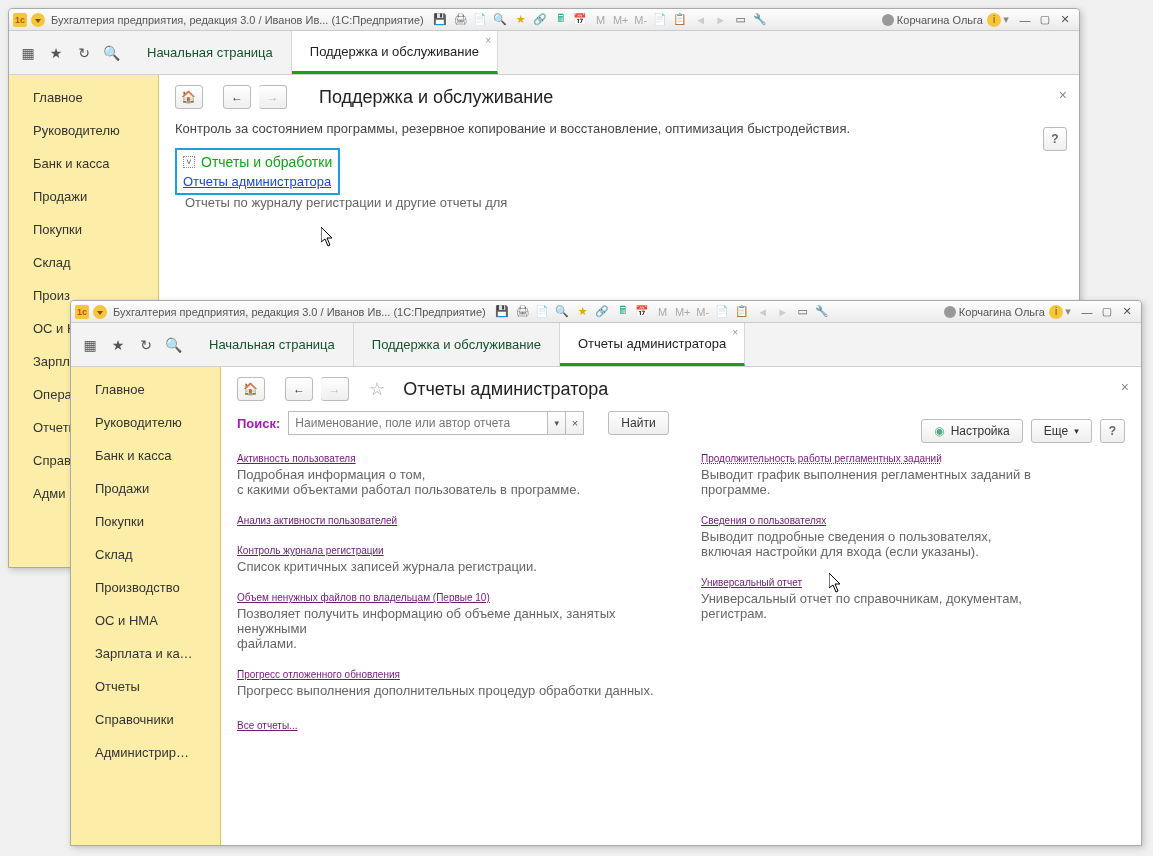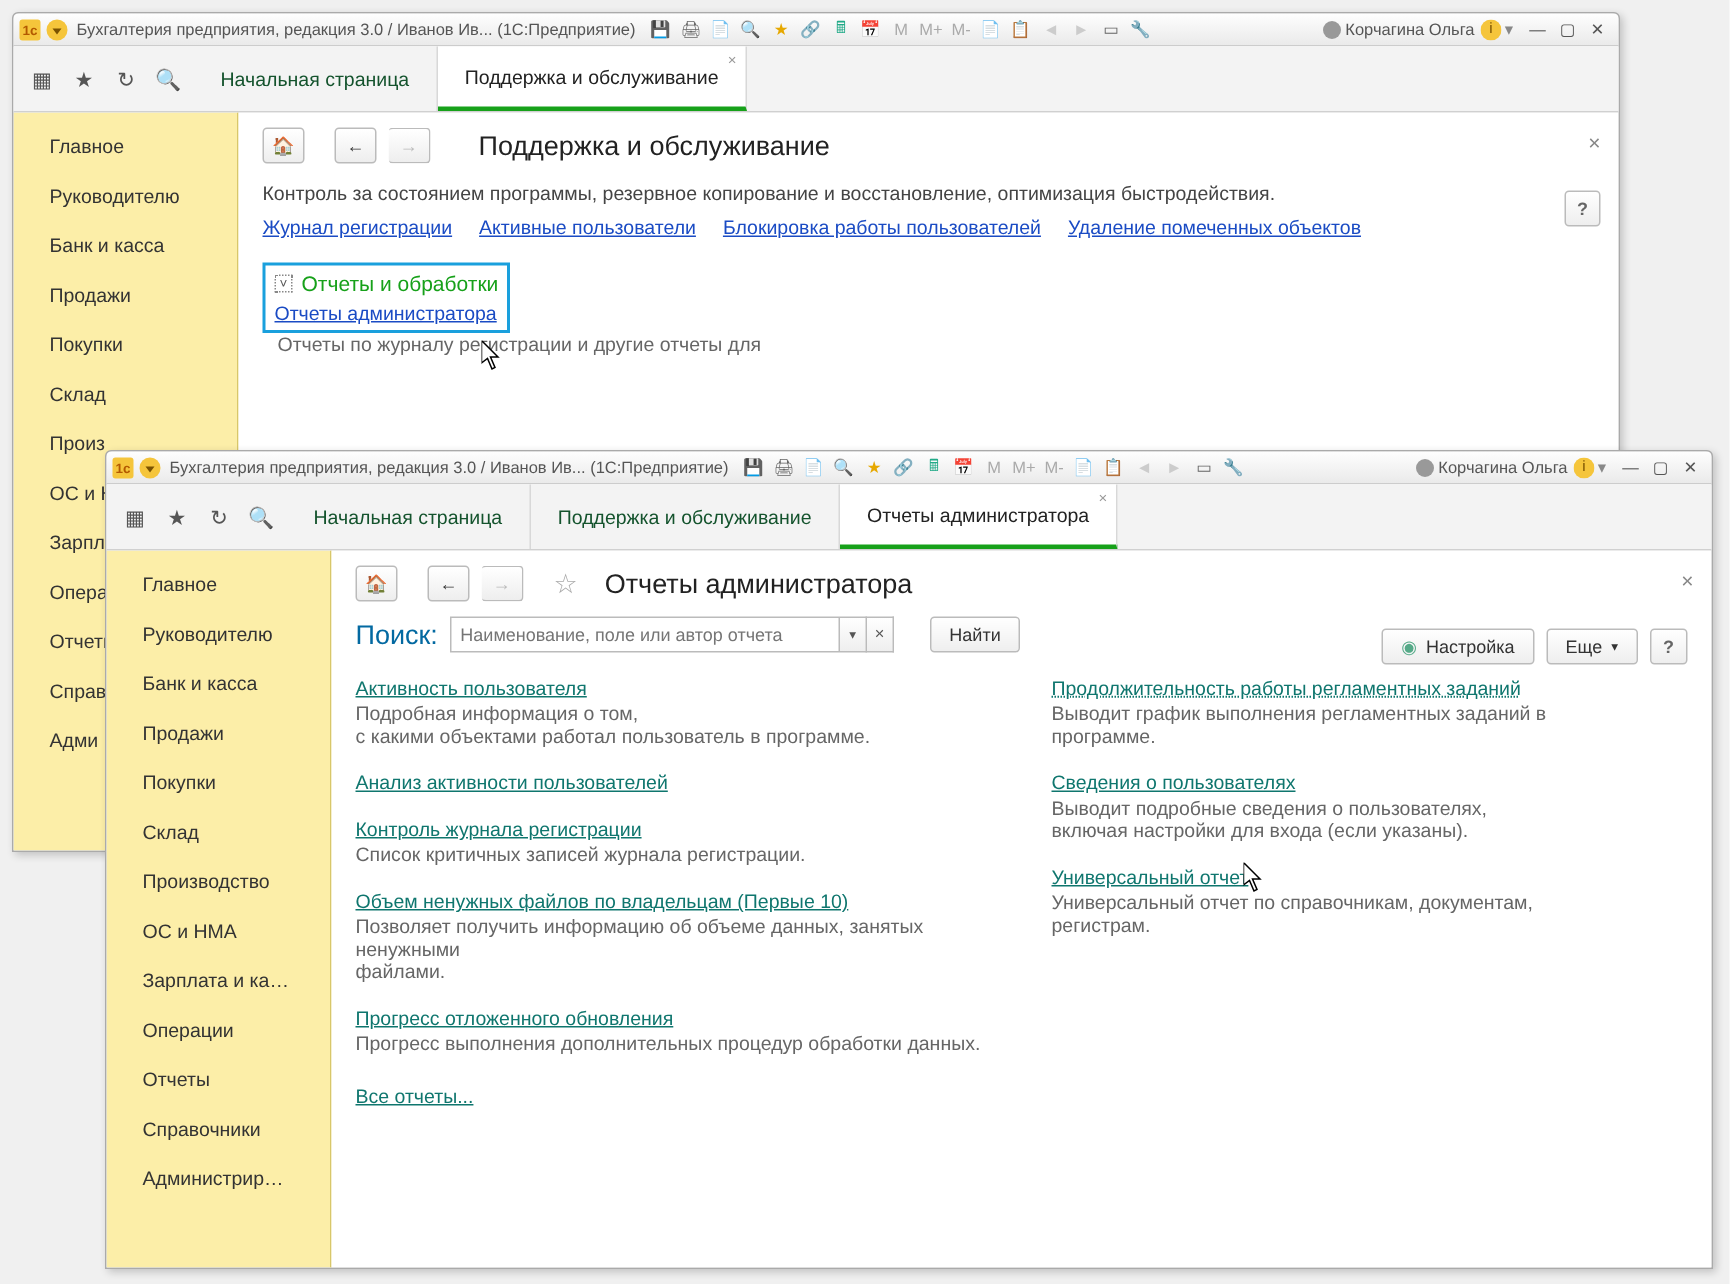--- a/index.html
+++ b/index.html
@@ -207,21 +207,21 @@
     background: linear-gradient(#fff,#eee);
     border-radius: 3px;
     display: inline-flex; align-items:center; justify-content:center;
     font-weight: bold; color: #666;
     position: absolute; right: 12px; top: 52px;
   }
   .search-row {
     display: flex; align-items:center; gap: 8px;
     margin: 10px 0 16px 0;
   }
-  .search-label { font-size: 18px; color: #0369a1; }
+  .search-label { font-size: 13px; color: #a21caf; font-weight: bold; }
   .search-input {
     border: 1px solid #bbb;
     height: 24px;
     width: 260px;
     padding: 0 6px;
     font-size: 12px;
     color: #999;
   }
   .search-dd {
     border: 1px solid #bbb; border-left: none;
@@ -244,21 +244,21 @@
     padding: 4px 12px;
     font-size: 12px;
     display: inline-flex; align-items:center; gap: 6px;
   }
   .right-buttons { position: absolute; right: 16px; top: 52px; display:flex; gap:8px; }
   .cols {
     display: flex; gap: 40px;
   }
   .col { flex: 1; min-width: 0; }
   .item { margin-bottom: 16px; }
-  .item .title-link { color: #0f766e; text-decoration: underline; font-size: 13px; }
+  .item .title-link { color: #701a75; text-decoration: underline; font-size: 10px; }
   .item .title-link.dotted { text-decoration-style: dotted; }
   .item .idesc { color: #666; font-size: 13px; margin-top: 2px; }
   .star-outline { color: #aaa; font-size: 18px; }
 </style>
 </head>
 <body>
 
 <div class="window" style="left:8px; top:8px; width:1072px; height:560px;">
   <div class="titlebar">
     <span class="icon1c">1c</span>
@@ -335,26 +335,20 @@
       <div class="page-head">
         <span class="btn-sq">🏠</span>
         <span style="width:4px"></span>
         <span class="btn-sq">←</span>
         <span class="btn-sq arrow-dis" style="border-left:none">→</span>
         <span class="page-title">Поддержка и обслуживание</span>
       </div>
       <span class="close-page">×</span>
       <span class="help-btn">?</span>
       <div class="desc">Контроль за состоянием программы, резервное копирование и восстановление, оптимизация быстродействия.</div>
-      <div class="links-row">
-        <span class="link">Журнал регистрации</span>
-        <span class="link">Активные пользователи</span>
-        <span class="link">Блокировка работы пользователей</span>
-        <span class="link">Удаление помеченных объектов</span>
-      </div>
       <div class="hl-box">
         <div class="section-title">
           <span class="chev">˅</span>
           <span>Отчеты и обработки</span>
         </div>
         <span class="link sub-link">Отчеты администратора</span>
       </div>
       <div class="sub-desc" style="margin-left:10px">Отчеты по журналу регистрации и другие отчеты для</div>
       <div class="cursor" style="left:162px; top:152px;">
         <svg viewBox="0 0 14 20">
@@ -428,21 +422,20 @@
     <div class="sidebar">
       <div class="sidebar-item">Главное</div>
       <div class="sidebar-item">Руководителю</div>
       <div class="sidebar-item">Банк и касса</div>
       <div class="sidebar-item">Продажи</div>
       <div class="sidebar-item">Покупки</div>
       <div class="sidebar-item">Склад</div>
       <div class="sidebar-item">Производство</div>
       <div class="sidebar-item">ОС и НМА</div>
       <div class="sidebar-item">Зарплата и кадры</div>
-      <div class="sidebar-item">Операции</div>
       <div class="sidebar-item">Отчеты</div>
       <div class="sidebar-item">Справочники</div>
       <div class="sidebar-item">Администрирование</div>
     </div>
     <div class="main">
       <div class="page-head">
         <span class="btn-sq">🏠</span>
         <span style="width:4px"></span>
         <span class="btn-sq">←</span>
         <span class="btn-sq arrow-dis" style="border-left:none">→</span>

